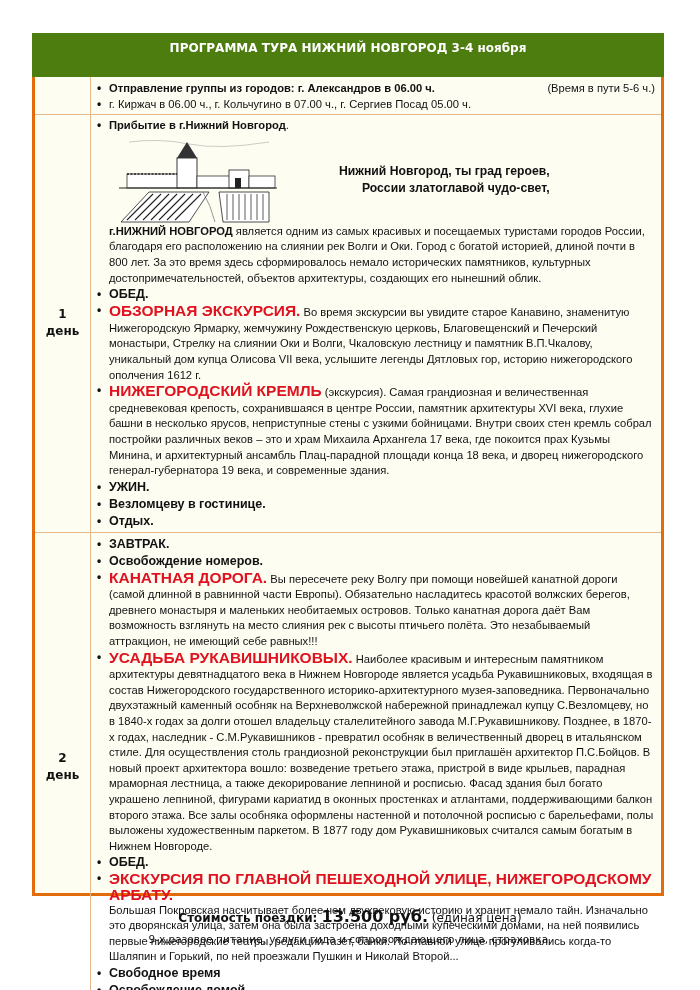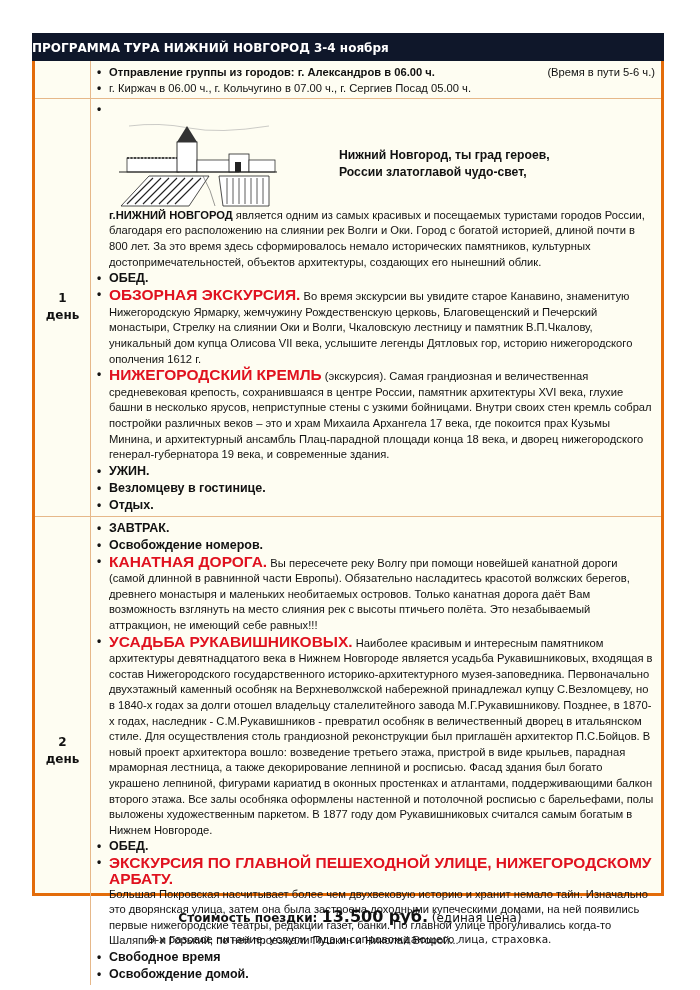--- a/index.html
+++ b/index.html
@@ -2,42 +2,42 @@
 <html><head>
 <meta charset="utf-8">
 <style>
   html, body { margin: 0; padding: 0; background: #ffffff; }
   body { width: 700px; height: 990px; position: relative; font-family: "Liberation Sans", sans-serif; color: #111; }
   .frame {
     position: absolute; left: 32px; top: 33px; width: 632px; height: 863px;
     border: 3px solid #e36c0a; border-top-width: 0; background: #fefdf2; box-sizing: border-box;
   }
   .title-bar {
-    height: 28px; background: #0f172a; color: #fff; text-align: left;
+    height: 44px; background: #4d7c0f; color: #fff; text-align: center;
     font-family: "DejaVu Sans", sans-serif; font-weight: bold; font-size: 12px; line-height: 30px;
     margin: 0 -3px;
   }
   .row { display: flex; border-top: 1px solid #e6b88a; }
   .row:first-of-type { border-top: none; }
   .day-cell {
     width: 55px; flex: none; border-right: 1px solid #e6b88a; display: flex; align-items: center;
     justify-content: center; text-align: center; font-family: "DejaVu Sans", sans-serif;
     font-weight: bold; font-size: 12px; line-height: 17px;
   }
   .content { flex: 1; padding: 3px 6px 2px 6px; font-size: 11.2px; line-height: 15.6px; }
   .b { display: flex; align-items: flex-start; }
   .b .dot { width: 12px; flex: none; font-weight: bold; font-size: 12px; }
   .strong { font-weight: bold; }
   .big { font-weight: bold; font-size: 12.5px; line-height: 17px; }
   .red { color: #e0121f; font-weight: bold; font-size: 15.5px; font-family: Liberation Sans, sans-serif; }
   .lead-row { display: flex; justify-content: space-between; }
   .indent { padding-left: 12px; }
   .hero { display: flex; margin: 2px 0 0 0; align-items: center; }
   .sketch { width: 158px; height: 88px; margin-left: 22px; flex: none; }
-  .poem { margin-left: 62px; font-weight: bold; font-size: 12.2px; line-height: 16.5px; }
+  .poem { margin-left: 62px; font-weight: bold; font-size: 12.2px; line-height: 16.5px; text-align: right; }
   .footer { position: absolute; left: 0; width: 700px; text-align: center; font-family: "DejaVu Sans", sans-serif; color: #111; }
   .price { top: 907px; font-size: 12px; }
   .price .sum { font-size: 16px; font-weight: bold; }
   .incl { top: 932px; font-size: 10.5px; line-height: 15px; }
 </style>
 </head>
 <body>
 
 <div class="frame">
   <div class="title-bar">ПРОГРАММА ТУРА  НИЖНИЙ НОВГОРОД 3-4 ноября</div>
@@ -62,20 +62,21 @@
   <div class="row">
     <div class="day-cell">
       <div>
           <div>1</div>
           <div>день</div>
         </div>
     </div>
     <div class="content">
       <div class="b">
           <span class="dot">•</span>
+          <span><span class="strong">Прибытие в г.Нижний Новгород</span><span>.</span></span>
         </div>
       <div class="hero">
         <svg class="sketch" viewBox="0 0 158 88">
           <rect x="0" y="0" width="158" height="88" fill="#fefdf2"></rect>
           <path d="M10 6 Q40 2 70 8 T150 6" stroke="#aaa" fill="none" stroke-width="0.6"></path>
           <rect x="8" y="38" width="52" height="14" fill="#fff" stroke="#333" stroke-width="0.8"></rect>
           <path d="M8 38 h52" stroke="#222" stroke-width="1.5" stroke-dasharray="2 1.5"></path>
           <rect x="58" y="22" width="20" height="30" fill="#fff" stroke="#222" stroke-width="0.9"></rect>
           <polygon points="58,22 68,6 78,22" fill="#333"></polygon>
           <rect x="78" y="40" width="42" height="12" fill="#fff" stroke="#333" stroke-width="0.8"></rect>

